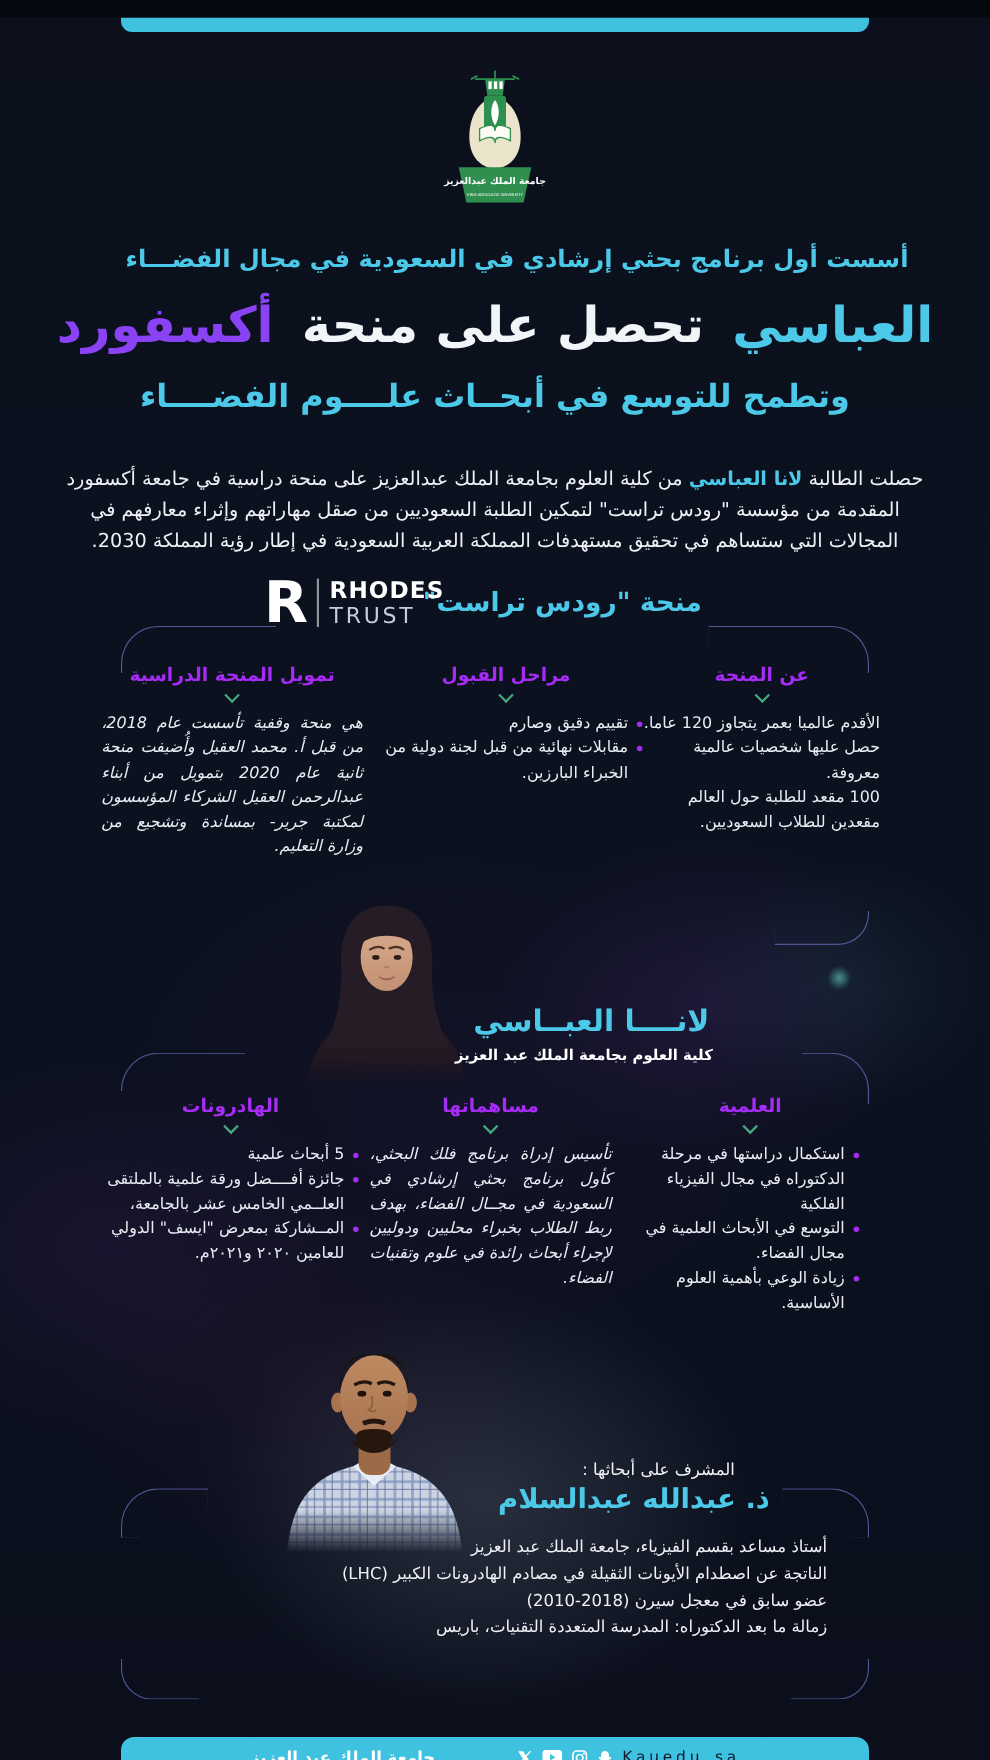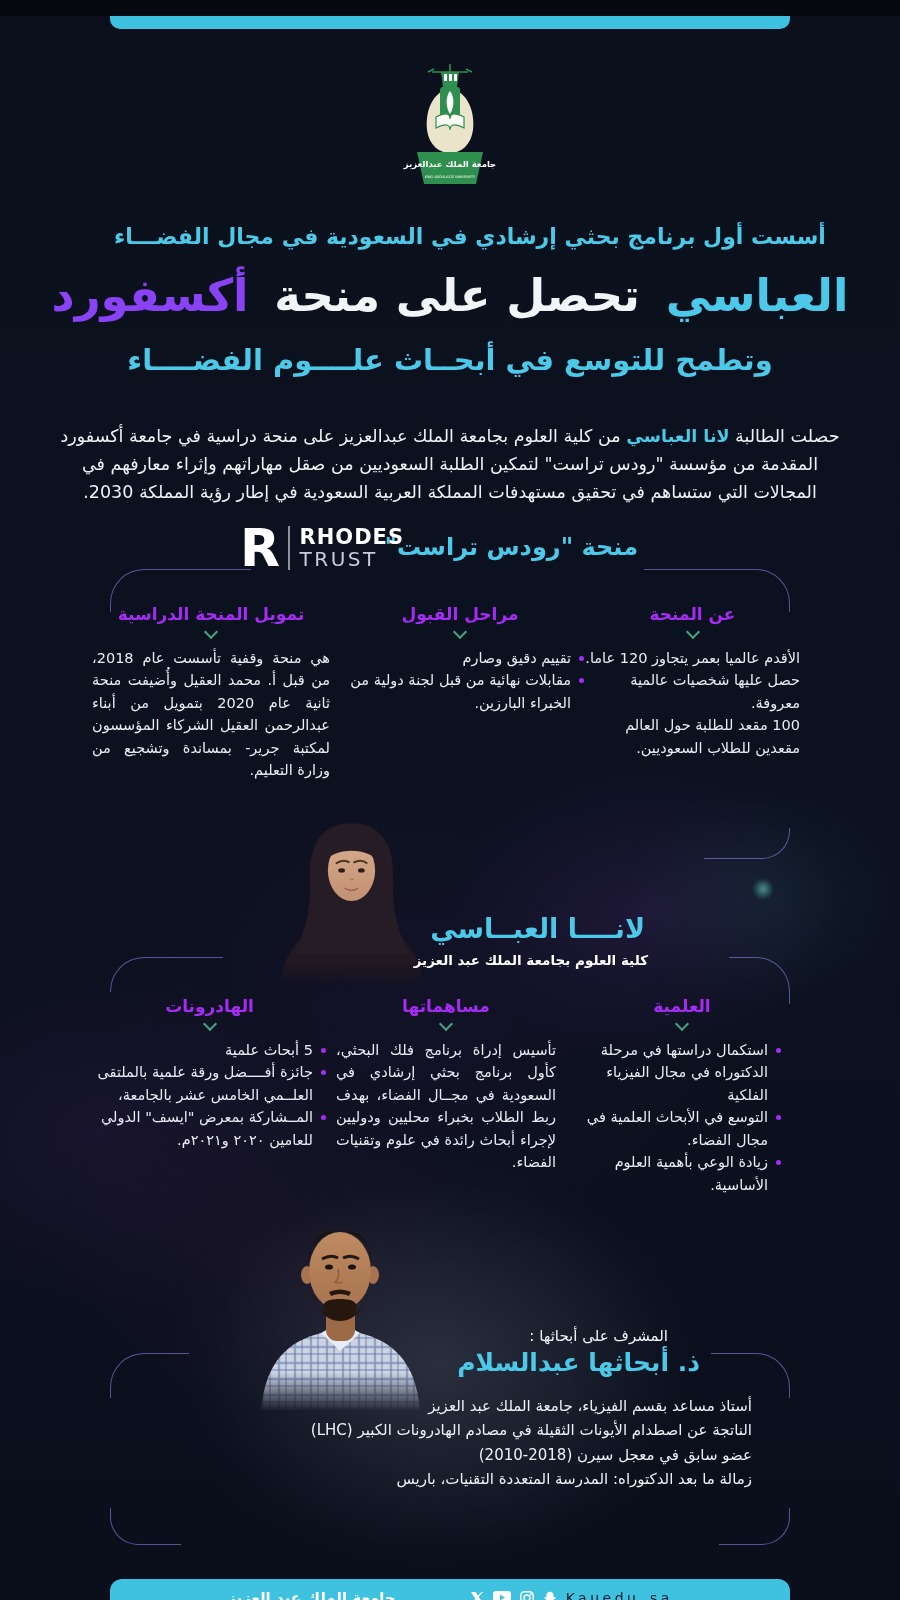--- a/index.html
+++ b/index.html
@@ -81,21 +81,21 @@
   .rh-logo .rmark{font-size:52px;font-weight:bold;color:#fff;line-height:1;letter-spacing:-2px;}
   .rh-logo .div{width:1.5px;height:44px;background:rgba(255,255,255,.55);}
   .rh-logo .wordmark{display:flex;flex-direction:column;line-height:1.05;}
   .rh-logo .w1{font-size:21px;font-weight:bold;color:#fff;letter-spacing:1px;}
   .rh-logo .w2{font-size:20px;color:#c7cdd8;letter-spacing:2.5px;}
 
   .col-h{font-size:17px;font-weight:bold;color:#a62cf5;text-align:center;margin:0 0 3px;}
   .chev{width:8px;height:8px;margin:2px auto 10px;border-left:2px solid #46a77f;border-bottom:2px solid #46a77f;transform:rotate(-45deg);}
   .coltxt{font-size:14.5px;line-height:1.55;color:#e9edf3;}
   .coltxt p{margin:0;}
-  .just{text-align:justify;}
+  .just{text-align:justify;font-style:italic;}
   ul.blist{list-style:none;margin:0;padding:0;}
   ul.blist li{position:relative;padding-right:14px;margin:0;}
   ul.blist li::before{content:"";position:absolute;right:1px;top:9px;width:5px;height:5px;border-radius:50%;background:#a62cf5;}
 
   .col{position:absolute;}
   .rh-about{right:100px;top:588px;width:215px;text-align:right;}
   .rh-stages{left:335px;top:588px;width:250px;text-align:right;}
   .rh-fund{left:92px;top:588px;width:238px;}
 
   
@@ -269,21 +269,21 @@
     <path d="M86,93 q11,-5 22,0 l-2,4 q-9,-4 -18,0 Z" fill="#26170e"></path>
     <path d="M79,60 q9,-5 16,-1" stroke="#241710" stroke-width="3" fill="none"></path>
     <path d="M100,59 q8,-4 16,1" stroke="#241710" stroke-width="3" fill="none"></path>
     <ellipse cx="86" cy="68" rx="4" ry="2.6" fill="#1d120b"></ellipse>
     <ellipse cx="109" cy="68" rx="4" ry="2.6" fill="#1d120b"></ellipse>
     <path d="M95,70 q2,10 -3,13 q4,2 7,0" stroke="#8d5e3e" stroke-width="1.6" fill="none"></path>
   </svg>
   <div class="corner c-tl" style="left:110px;top:1337px;width:78px;height:44px;"></div>
   <div class="corner c-tr" style="right:110px;top:1337px;width:78px;height:44px;"></div>
   <div class="sup-label">المشرف على أبحاثها :</div>
-  <div class="sup-name">ذ. أبحاثها عبدالسلام</div>
+  <div class="sup-name">ذ. عبدالله عبدالسلام</div>
   <div class="sup-bio">
     <div>أستاذ مساعد بقسم الفيزياء، جامعة الملك عبد العزيز</div>
     <div>الناتجة عن اصطدام الأيونات الثقيلة في مصادم الهادرونات الكبير (LHC)</div>
     <div>عضو سابق في معجل سيرن (2018-2010)</div>
     <div>زمالة ما بعد الدكتوراه: المدرسة المتعددة التقنيات، باريس</div>
   </div>
   <div class="corner c-bl" style="left:110px;top:1492px;width:70px;height:36px;"></div>
   <div class="corner c-br" style="right:110px;top:1492px;width:70px;height:36px;"></div>
 
   <div class="footer">

